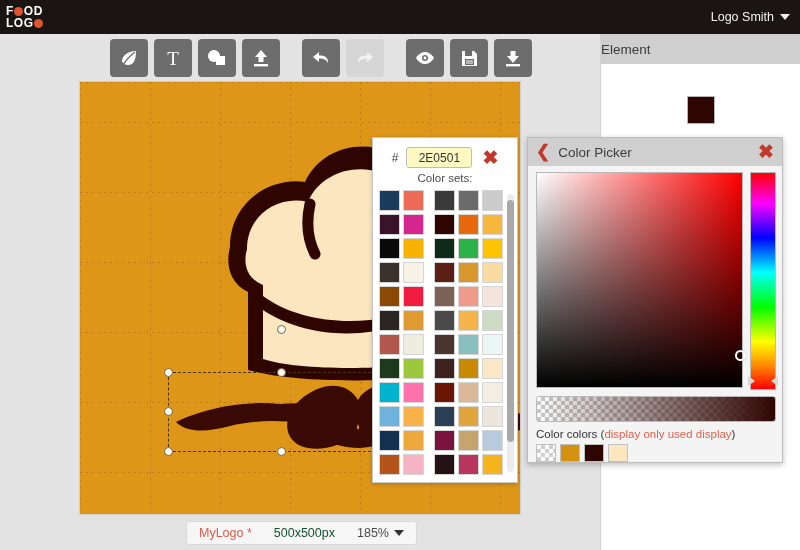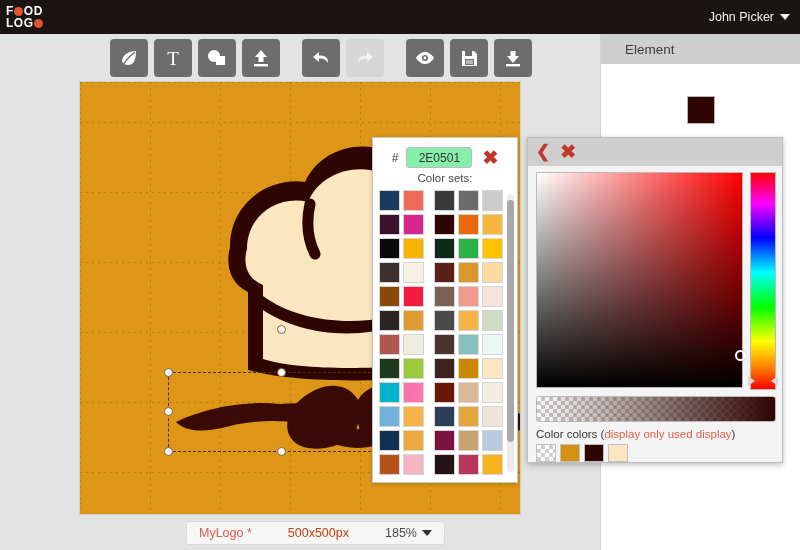--- a/index.html
+++ b/index.html
@@ -92,38 +92,38 @@
   .h-tr { right: -5px; top: -5px; } .h-ml { left: -5px; top: 50%; margin-top: -5px; }
   .h-mr { right: -5px; top: 50%; margin-top: -5px; }
   .h-bl { left: -5px; bottom: -5px; } .h-bc { left: 50%; margin-left: -5px; bottom: -5px; }
   .h-br { right: -5px; bottom: -5px; }
   .h-top-extra { left: 50%; margin-left: -5px; top: -48px; }
 
   
   #statusbar {
     position: absolute; left: 186px; top: 521px; height: 24px;
     background: #f6f6f6; border: 1px solid #d9d9d9; border-radius: 3px;
-    display: flex; align-items: center; padding: 0 12px; gap: 36px;
+    display: flex; align-items: center; padding: 0 12px; gap: 22px;
   }
   .stname { color: #e05a4a; font-size: 12.5px; cursor: pointer; }
-  .stsize { color: #c2410c; font-size: 12.5px; }
+  .stsize { color: #14532d; font-size: 12.5px; }
   .stzoom { color: #4b4b4b; font-size: 12.5px; display: flex; align-items: center; gap: 5px; cursor: pointer; }
   .caretdark {
     width: 0; height: 0; border-left: 5px solid transparent;
     border-right: 5px solid transparent; border-top: 6px solid #333;
   }
 
   
   #sidebar {
     position: absolute; left: 600px; top: 34px; width: 200px; height: 516px;
     background: #ffffff; border-left: 1px solid #d3d3d3;
   }
   #sidebar .sbhead {
     height: 30px; background: #cfcfcf; display: flex; align-items: center;
-    padding-left: 24px; font-size: 13.5px; color: #3c3c3c;
+    padding-left: 0; font-size: 13.5px; color: #3c3c3c;
   }
   .sbbody { padding-top: 24px; text-align: center; }
   .sblabel { font-size: 12px; color: #3c3c3c; }
   .elcolor {
     width: 28px; height: 28px; margin: 8px auto 0;
     border: 1px solid #b5b5b5;
   }
 
   
   #swatchpanel {
@@ -132,21 +132,21 @@
     box-shadow: 0 1px 4px rgba(0,0,0,.22);
   }
   .hexrow {
     display: flex; align-items: center; justify-content: center;
     gap: 8px; padding: 9px 8px 4px 8px;
   }
   .hash { font-size: 12px; color: #3c3c3c; }
   .hexinput {
     width: 66px; height: 21px; border: 1px solid #bdbdbd; border-radius: 3px;
     font-family: "Liberation Sans", sans-serif; font-size: 12px; color: #333;
-    text-align: center; outline: none; background: #86efac;
+    text-align: center; outline: none; background: #fef9c3;
   }
   .closex {
     font-family: "Liberation Sans", sans-serif; font-weight: bold; font-size: 19px;
     color: #c0392b; cursor: pointer; line-height: 16px; margin-left: 2px;
   }
   .setslabel { text-align: center; font-size: 11.5px; color: #4a4a4a; padding-bottom: 4px; }
   .swatchscroll {
     position: absolute; left: 6px; top: 52px; width: 134px; height: 288px;
     overflow: hidden;
   }
@@ -243,21 +243,21 @@
         <span>F</span>
         <span class="dotO"></span>
         <span>OD</span>
       </div>
       <div class="brandrow">
         <span>LOG</span>
         <span class="dotO"></span>
       </div>
     </div>
     <div class="navuser">
-      <span>John Picker</span>
+      <span>Logo Smith</span>
       <span class="caret"></span>
     </div>
   </div>
 
   <div id="toolbar">
 
     <div class="tbtn">
       <span>
         <svg width="22" height="22" viewBox="0 0 22 22">
           <path d="M18 4C18 4 5 4 4 14c0 0 1.2 4 6 4 6 0 8-6 8-14z" fill="#fff"></path>
@@ -559,20 +559,21 @@
       </div>
     </div>
     <div class="sbar">
       <i></i>
     </div>
   </div>
 
   <div id="cpicker">
     <div class="cphead">
       <span class="backarrow">❮</span>
+      <span class="cptitle">Color Picker</span>
       <span class="closex">✖</span>
     </div>
     <div class="svbox">
       <span class="svcursor"></span>
     </div>
     <div class="huebar"></div>
     <div class="huepick">
       <span class="lf"></span>
       <span class="rt"></span>
     </div>

